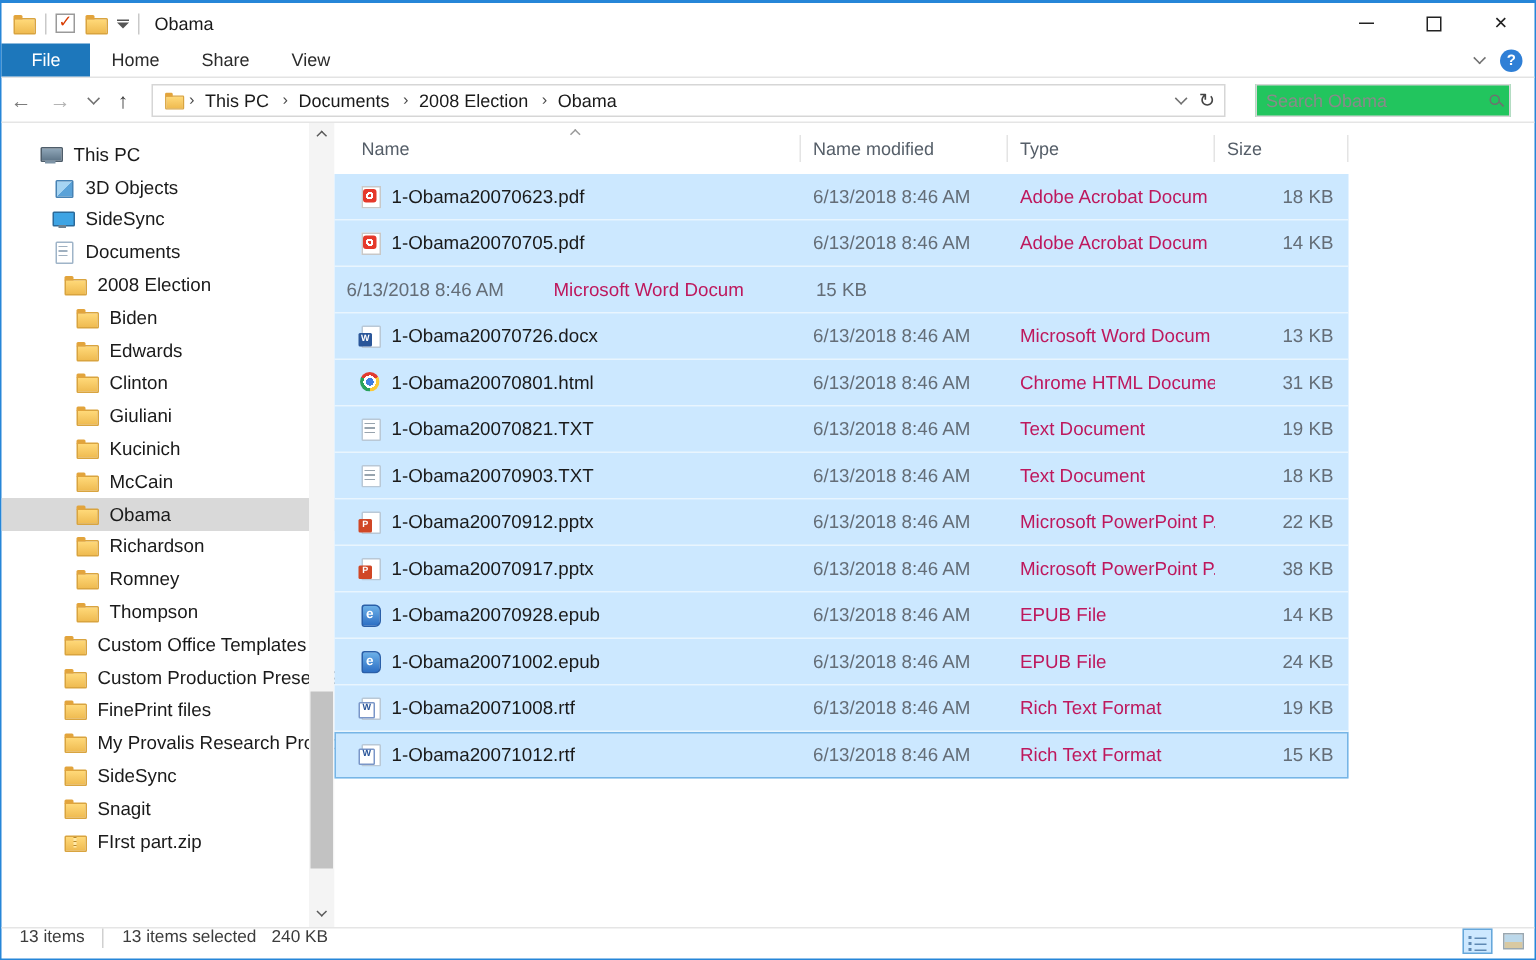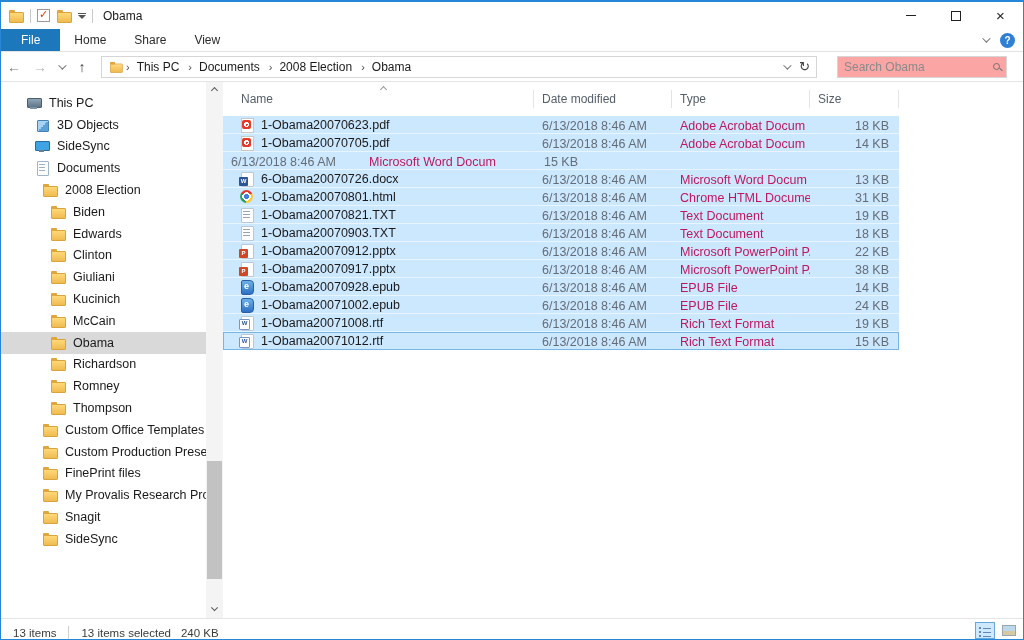--- a/index.html
+++ b/index.html
@@ -49,21 +49,21 @@
   .nav-back { color:#7c7c7c; }
   .nav-fwd { color:#b4b4b4; }
   .nav-up { color:#3a3a3a; }
   .nav-drop { width:12px; }
   .addressbar { flex:1; height:22px; border:1px solid #d6d6d6; background:#fff; display:flex; align-items:center; padding:0 4px 0 6px; margin-left:4px; }
   .crumbs { display:flex; align-items:center; flex:1; gap:2px; }
   .crumb { padding:0 5px; color:#1a1a1a; }
   .crumb-sep { color:#4a4a4a; font-size:11px; padding:0 2px; }
   .addr-right { display:flex; align-items:center; gap:10px; padding-right:2px; }
   .refresh { font-size:13px; color:#444; }
-  .searchbox { width:170px; height:22px; border:1px solid #d6d6d6; background:#fca5a5; display:flex; align-items:center; padding:0 6px; margin-left:16px; }
+  .searchbox { width:170px; height:22px; border:1px solid #d6d6d6; background:#22c55e; display:flex; align-items:center; padding:0 6px; margin-left:16px; }
   .searchbox input { flex:1; border:none; outline:none; font:12px "Liberation Sans","DejaVu Sans",sans-serif; color:#444; min-width:0; background:transparent; }
   .searchbox input::placeholder { color:#8a8a8a; opacity:1; }
   .magnifier { width:7px; height:7px; border:1px solid #707070; border-radius:50%; position:relative; flex:none; }
   .magnifier::after { content:""; position:absolute; width:4px; border-top:1px solid #707070; transform:rotate(45deg); right:-4px; bottom:-1px; }
 
   
   .content { flex:1; display:flex; min-height:0; position:relative; }
 
   
   .sidebar { width:222px; flex:none; position:relative; padding-top:10px; font-size:12.5px; overflow:hidden; }
@@ -80,31 +80,31 @@
   .filelist { flex:1; min-width:0; padding-top:4px; position:relative; font-size:12.5px; }
   .lheader { height:26px; display:flex; align-items:center; color:#555e68; font-size:12px; position:relative; }
   .hcell { height:18px; display:flex; align-items:center; border-right:1px solid #e4e4e4; padding-left:18px; }
   .hcell.c-name { width:311px; }
   .hcell.c-date { width:138px; padding-left:8px; }
   .hcell.c-type { width:138px; padding-left:8px; }
   .hcell.c-size { width:89px; padding-left:8px; }
   .sort-chev { position:absolute; left:158px; top:1px; width:5px; height:5px; border-color:#9a9a9a; }
 
   .rows { margin-top:4px; }
-  .row { width:676px; height:18px; display:flex; align-items:flex-end; background:#cce8ff; border-bottom:1px solid #e9f5fe; }
+  .row { width:676px; height:31px; display:flex; align-items:center; background:#cce8ff; border-bottom:1px solid #e9f5fe; }
   .row.focused { outline:1px solid #77b5e6; outline-offset:-1px; }
   .cell { white-space:nowrap; overflow:hidden; }
   .cell.name { width:311px; display:flex; align-items:center; padding-left:16px; color:#1a1a1a; }
   .cell.name .icon { margin-right:6px; }
   .cell.date { width:138px; color:#646d77; padding-left:8px; }
   .cell.type { width:138px; color:#be185d; padding-left:8px; }
   .cell.size { width:89px; color:#646d77; text-align:right; padding-right:10px; }
 
   
-  .statusbar { height:21px; flex:none; border-top:1px solid #e5e5e5; display:flex; align-items:flex-end; padding:0 4px 0 12px; font-size:11.5px; color:#3c3c3c; }
+  .statusbar { height:21px; flex:none; border-top:1px solid #e5e5e5; display:flex; align-items:flex-start; padding:0 4px 0 12px; font-size:11.5px; color:#3c3c3c; }
   .status-sep { width:1px; height:13px; background:#d0d0d0; margin:0 12px; }
   .status-size { margin-left:10px; }
   .view-btns { margin-left:auto; display:flex; gap:4px; }
   .view-btn { width:20px; height:17px; display:flex; align-items:center; justify-content:center; border:1px solid transparent; }
   .view-btn.active { border-color:#66a7da; background:#cde8ff; }
   .ic-details { position:relative; width:12px; height:10px; }
   .ic-details::before { content:""; position:absolute; left:0; top:1px; width:2px; height:2px; background:#5f89b4; box-shadow:0 4px #5f89b4, 0 8px #5f89b4; }
   .ic-details::after { content:""; position:absolute; left:4px; top:2px; width:8px; height:1px; background:#5f89b4; box-shadow:0 4px #5f89b4, 0 8px #5f89b4; }
   .ic-thumb { width:14px; height:11px; border:1px solid #9aa7b0; background:linear-gradient(#bcd8ea 55%,#d8c9a2 55%); }
 
@@ -347,48 +347,52 @@
         </div>
 
         <div class="side-item" style="--lvl: 2;">
           <span class="icon ic-folder"></span>
           <span>My Provalis Research Projects</span>
         </div>
 
 
         <div class="side-item" style="--lvl: 2;">
           <span class="icon ic-folder"></span>
+          <span>SideSync</span>
+        </div>
+
+        <div class="side-item" style="--lvl: 2;">
+          <span class="icon ic-folder"></span>
           <span>Snagit</span>
         </div>
 
         <div class="side-item" style="--lvl: 2;">
-          <span class="icon ic-folder"></span>
-          <span>SideSync</span>
-        </div>
-
+          <span class="icon ic-zip"></span>
+          <span>FIrst part.zip</span>
+        </div>
 
 
       <div class="side-scroll">
         <span class="arrow">
             <span class="chev up"></span>
           </span>
         <span class="track">
             <span class="thumb"></span>
           </span>
         <span class="arrow">
             <span class="chev down" style="transform:rotate(45deg) translate(-2px,-2px)"></span>
           </span>
       </div>
     </div>
 
     <div class="filelist">
       <div class="lheader">
         <span class="sort-chev chev up"></span>
         <span class="hcell c-name">Name</span>
-        <span class="hcell c-date">Date modified</span>
+        <span class="hcell c-date">Name modified</span>
         <span class="hcell c-type">Type</span>
         <span class="hcell c-size">Size</span>
       </div>
       <div class="rows">
 
           <div class="row selected">
             <span class="cell name">
               <span class="icon ic-pdf"></span>
               <span>1-Obama20070623.pdf</span>
             </span>
@@ -409,21 +413,21 @@
 
           <div class="row selected">
             <span class="cell date">6/13/2018 8:46 AM</span>
             <span class="cell type">Microsoft Word Docum</span>
             <span class="cell size">15 KB</span>
           </div>
 
           <div class="row selected">
             <span class="cell name">
               <span class="icon ic-word"></span>
-              <span>6-Obama20070726.docx</span>
+              <span>1-Obama20070726.docx</span>
             </span>
             <span class="cell date">6/13/2018 8:46 AM</span>
             <span class="cell type">Microsoft Word Docum</span>
             <span class="cell size">13 KB</span>
           </div>
 
           <div class="row selected">
             <span class="cell name">
               <span class="icon ic-chrome"></span>
               <span>1-Obama20070801.html</span>

